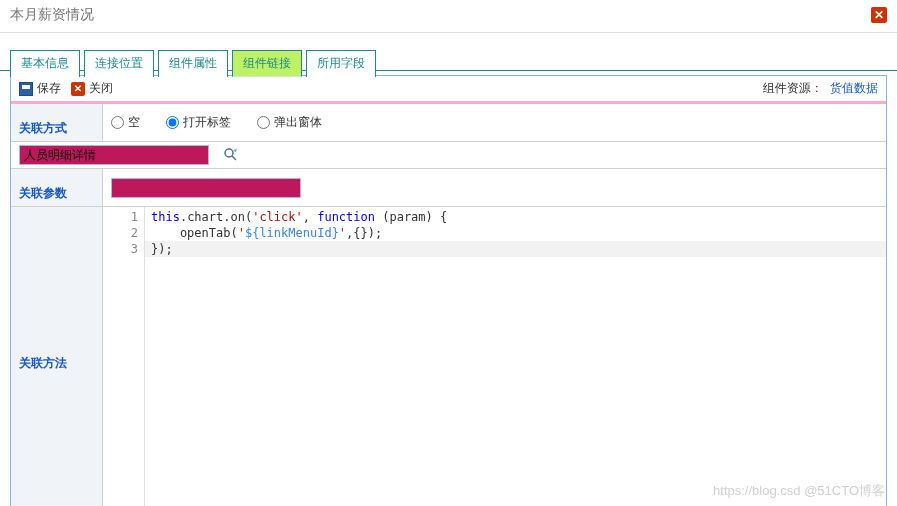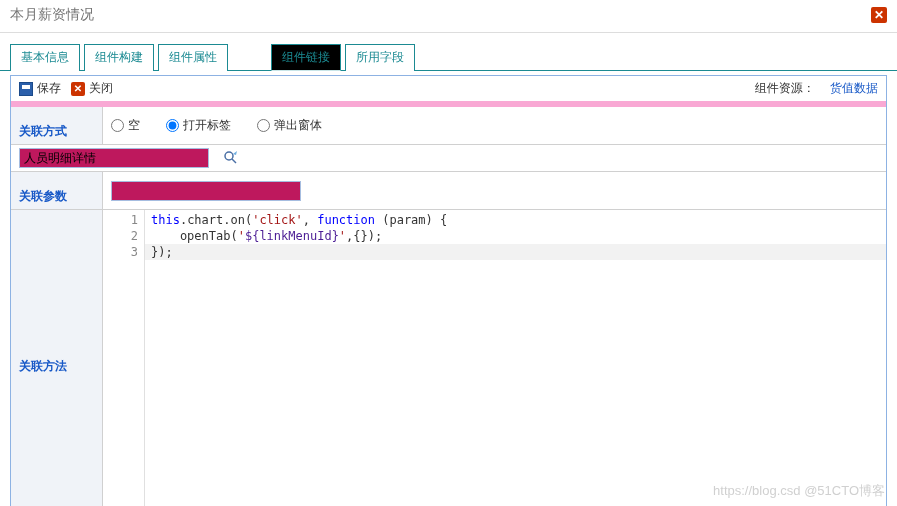--- a/index.html
+++ b/index.html
@@ -34,55 +34,54 @@
   }
   .tab {
     border: 1px solid #1b8a92;
     border-bottom: none;
     padding: 4px 10px;
     background: #fff;
     color: #1b8a92;
     cursor: pointer;
     font-size: 12px;
     position: relative;
-    top: 1px;
+    top: 7px;
   }
   .tab.active {
-    background: #000000;
+    background: #bef264;
     border-bottom: 1px solid #c9e6e8;
-    margin-left: 39px;
   }
   .panel {
     margin: 4px 10px 10px 10px;
     border: 1px solid #8db2e3;
   }
   .toolbar {
     display: flex;
     align-items: center;
     justify-content: space-between;
     padding: 4px 8px;
-    border-bottom: 6px solid #f9a8d4;
+    border-bottom: 3px solid #f9a8d4;
     background: #fff;
   }
   .toolbar-left { display: flex; align-items: center; gap: 10px; }
   .tbtn { display: inline-flex; align-items: center; gap: 4px; cursor: pointer; color: #333; }
   .icon-save {
     width: 14px; height: 14px; background: #2b5faa; border: 1px solid #1b4a8a;
     display: inline-block; position: relative;
   }
   .icon-save::after {
     content: ""; position: absolute; left: 2px; top: 2px; right: 2px; height: 4px; background: #fff;
   }
   .icon-close-red {
     width: 14px; height: 14px; background: #cc3300; border-radius: 2px;
     display: inline-flex; align-items: center; justify-content: center;
     color: #fff; font-size: 10px; font-weight: bold;
   }
   .toolbar-right { color: #333; }
-  .toolbar-right a { color: #1859c7; text-decoration: none; margin-left: 12px; }
+  .toolbar-right a { color: #1859c7; text-decoration: none; margin-left: 4px; }
   .form-area { }
   .form-row {
     display: flex;
     align-items: center;
     border-bottom: 1px solid #d0d0d0;
     min-height: 26px;
   }
   .form-row.last { border-bottom: none; }
   .form-label {
     width: 92px;
@@ -142,41 +141,41 @@
     font-family: Consolas, monospace;
     font-size: 12px;
     line-height: 16px;
     white-space: pre;
     position: relative;
   }
   .code .line { display: block; height: 16px; }
   .code .line.hl { background: #f2f2f2; margin-left: -6px; padding-left: 6px; margin-right: -6px; }
   .tok-str { color: #a31515; }
   .tok-kw  { color: #0000ff; }
-  .tok-var { color: #4c1d95; }
+  .tok-var { color: #3b82f6; }
   .watermark {
     position: absolute;
     right: 12px;
     bottom: 6px;
     color: #d0d0d0;
     font-size: 13px;
     pointer-events: none;
   }
 </style>
 </head>
 <body>
 
 <div class="titlebar">
   <h1>本月薪资情况</h1>
   <span class="close-x">✕</span>
 </div>
 
 <div class="tabs">
   <div class="tab"><span>基本信息</span></div>
-  <div class="tab"><span>组件构建</span></div>
+  <div class="tab"><span>连接位置</span></div>
   <div class="tab"><span>组件属性</span></div>
   <div class="tab active"><span>组件链接</span></div>
   <div class="tab"><span>所用字段</span></div>
 </div>
 
 <div class="panel">
   <div class="toolbar">
     <div class="toolbar-left">
       <span class="tbtn">
         <span class="icon-save"></span>

